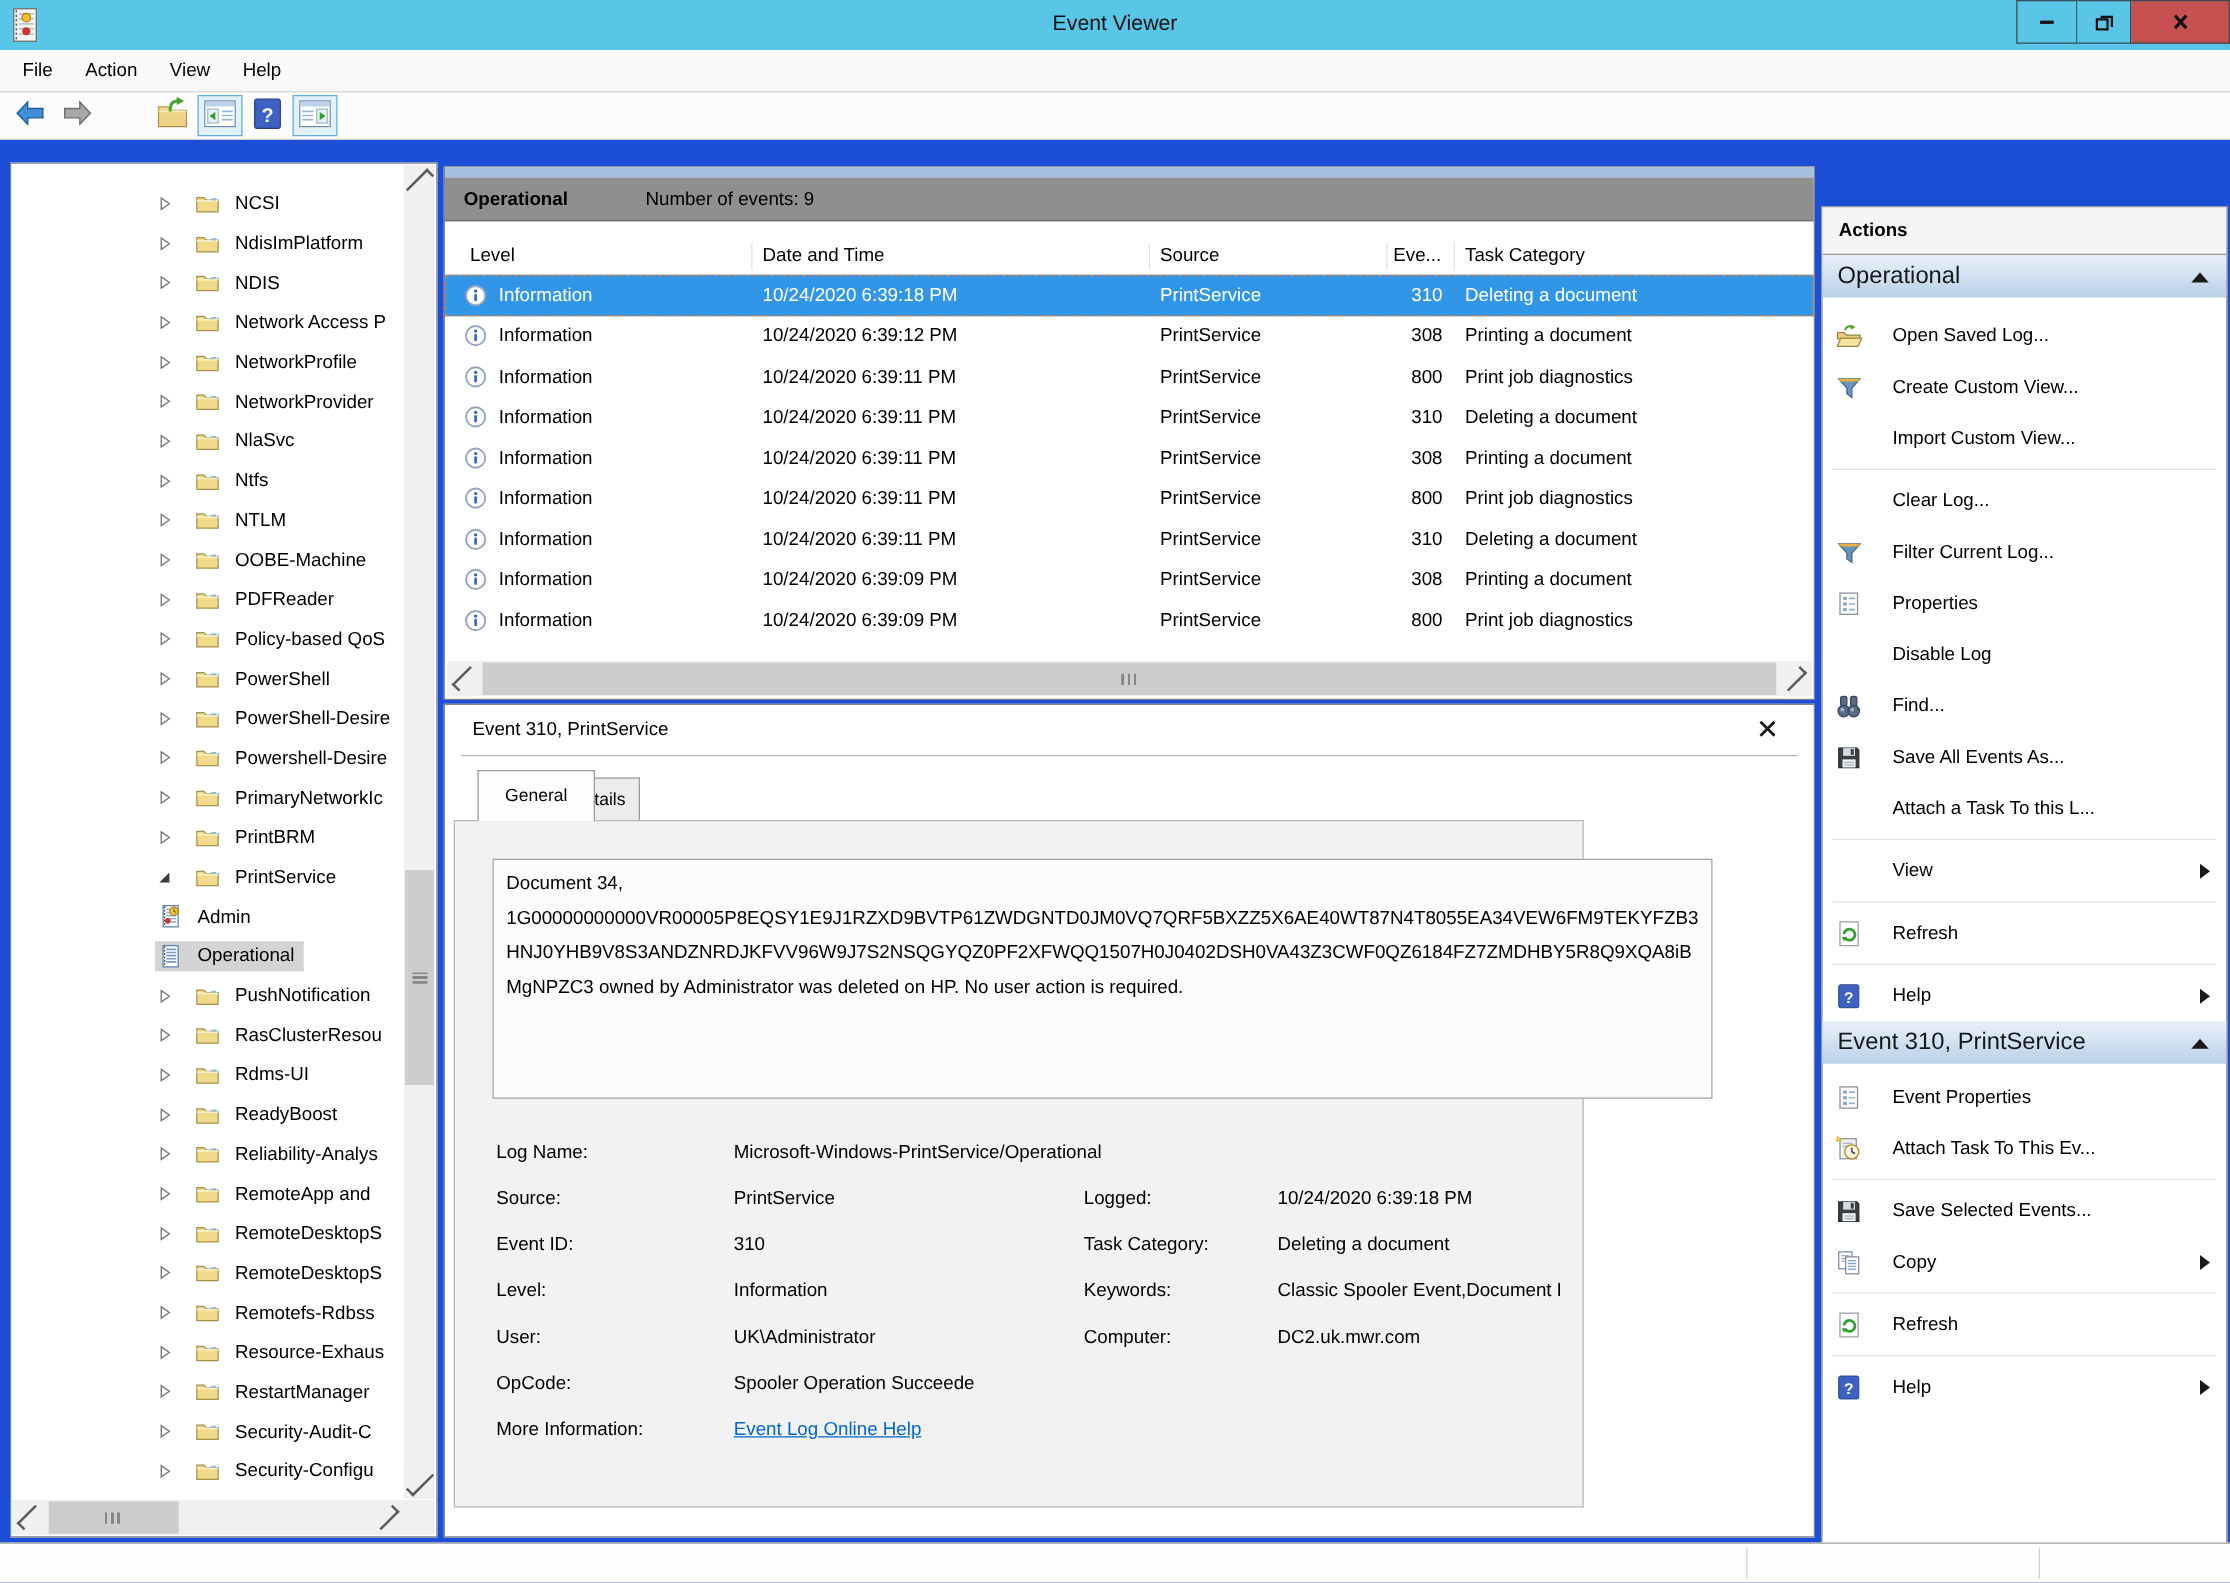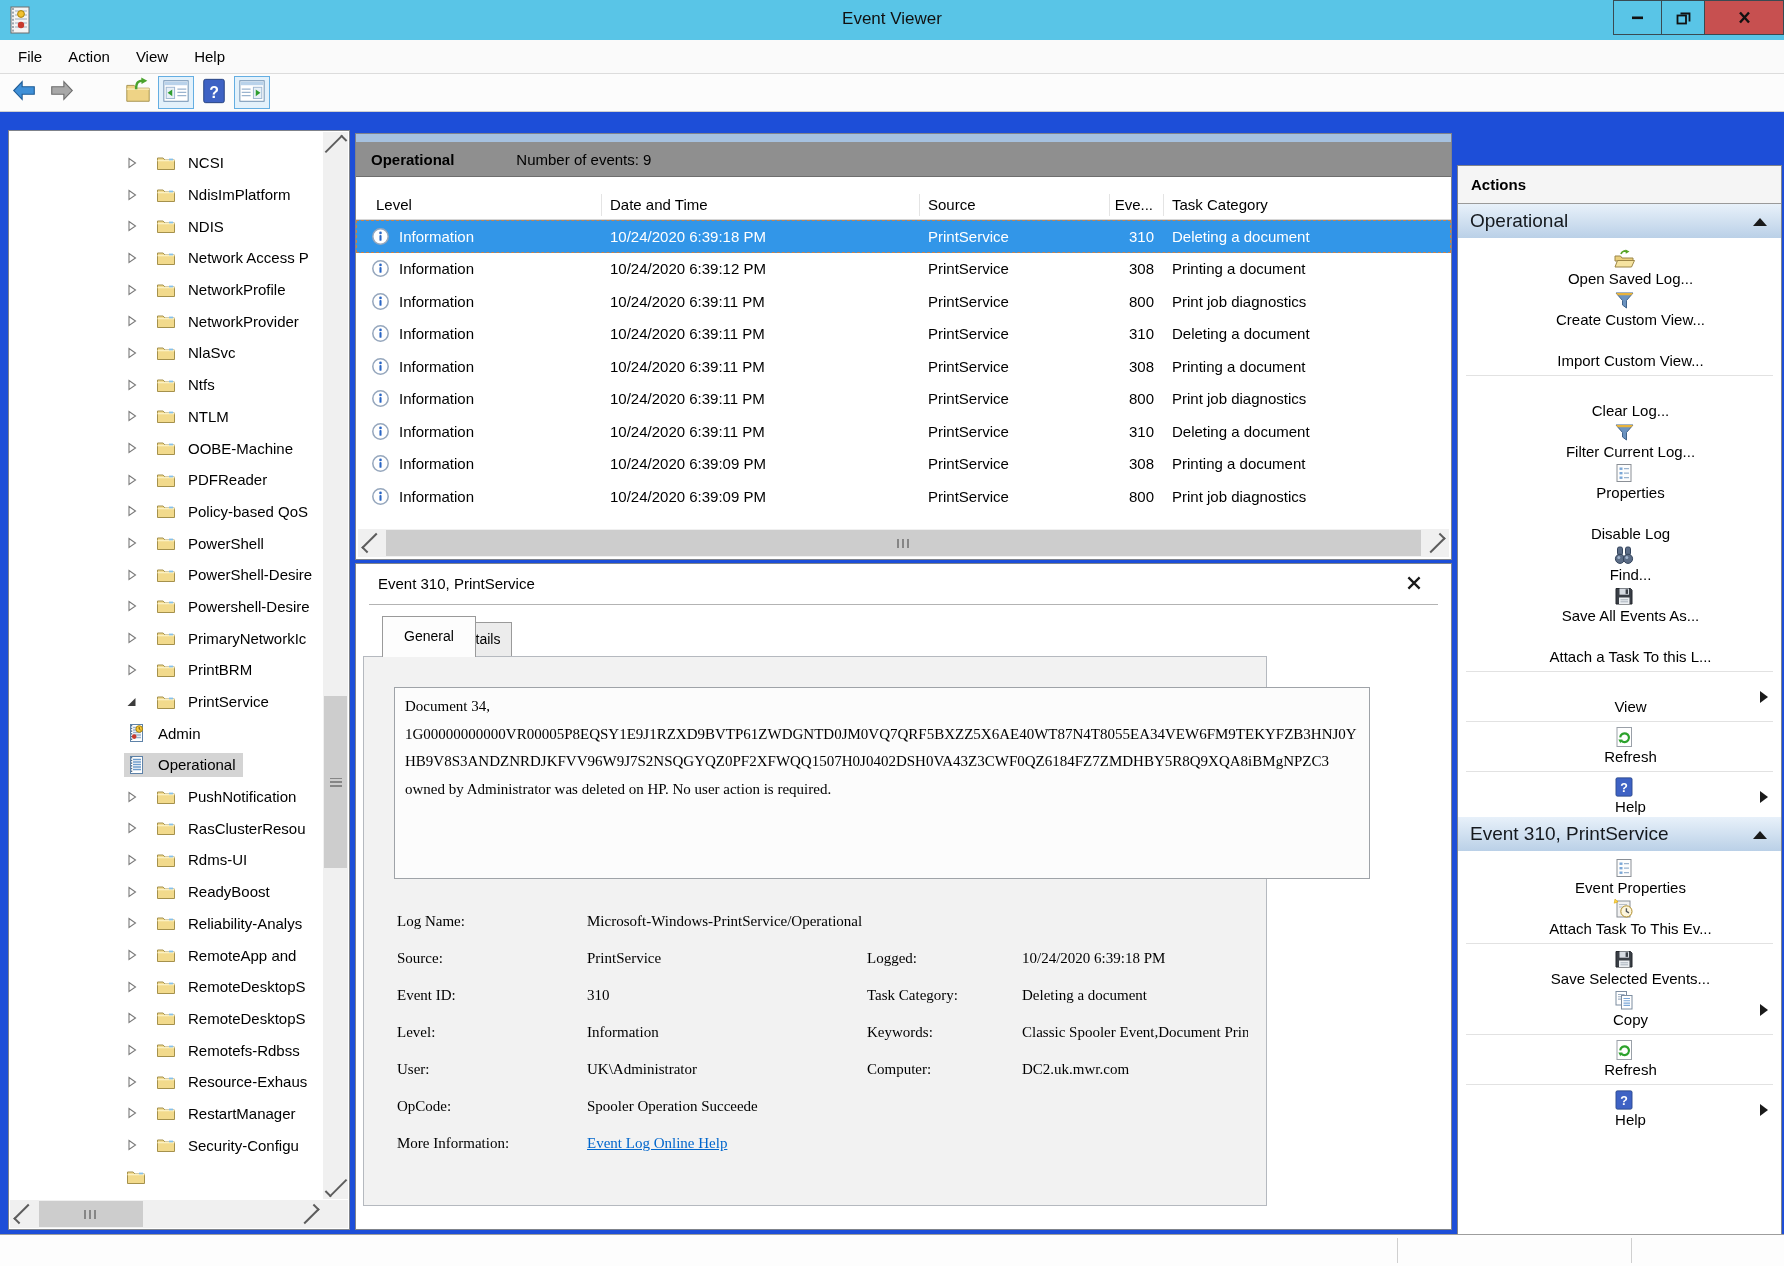--- a/index.html
+++ b/index.html
@@ -92,21 +92,21 @@
   #events-hscroll .left  { left:0; top:0; bottom:0; width:24px; }
   #events-hscroll .right { right:0; top:0; bottom:0; width:24px; }
   #events-hscroll .thumb { top:1px; bottom:1px; left:28px; right:28px; }
   .pv-header { height:38px; line-height:40px; padding-left:22px; }
   .pv-rule { position:absolute; left:13px; right:13px; top:40px; border-top:1px solid #b3b3b3; }
   .pv-close { position:absolute; right:28px; top:10px; width:18px; height:18px; }
   .tab { position:absolute; text-align:center; font-size:14px; border:1px solid #9a9a9a; border-bottom:none; }
   .tab.general { left:26px; top:52px; width:94px; height:41px; line-height:38px; background:#fdfdfd; z-index:2; }
   .tab.details { left:90px; top:58px; width:66px; height:35px; line-height:32px; background:#ececec; z-index:0; }
   .tab-page { position:absolute; left:7px; top:92px; width:904px; height:550px;
-    background:#f2f2f2; border:1px solid #b5b9bf; z-index:1;font-family:Liberation Serif, serif; }
+    background:#f2f2f2; border:1px solid #b5b9bf; z-index:1; }
   .desc-box { position:absolute; left:30px; top:30px; width:976px; height:192px;
     border:1px solid #9fa3a8; background:#fcfcfc; padding:5px 10px; line-height:27.5px;
     overflow:hidden; overflow-wrap:anywhere; }
   .fields { position:absolute; left:33px; top:246px; right:18px; }
   .f-row { height:37px; display:flex; align-items:center; }
   .fl1 { width:190px; flex:0 0 auto; }
   .fv1 { width:280px; flex:0 0 auto; white-space:nowrap; }
   .fl2 { width:155px; flex:0 0 auto; }
   .fv2 { flex:1; white-space:nowrap; overflow:hidden; }
   .f-row.link .fv1 { color:#0066cc; text-decoration:underline; }
@@ -114,21 +114,21 @@
   
   #actions-panel { left:1457px; top:140px; width:325px; height:1090px;margin-top:25px; }
   .actions-title { height:38px; line-height:38px; padding-left:13px; font-weight:bold;
     background:#f5f5f5; border-bottom:1px solid #9a9a9a; }
   .sec-header { height:34px; display:flex; align-items:center; padding:0 12px;
     background:linear-gradient(#e8f1fa,#bad0e7); font-size:19px; color:#15191e; position:relative; }
   .sec-collapse { position:absolute; right:14px; top:14px; width:0; height:0;
     border-left:7px solid transparent; border-right:7px solid transparent; border-bottom:8px solid #1a1a1a; }
   .act-list { padding-top:10px; }
   .act-list.second { padding-top:6px; }
-  .act-item { height:41px; display:flex; align-items:center; position:relative;flex-direction:column; }
+  .act-item { height:41px; display:flex; align-items:center; position:relative; }
   .act-item.separator { height:9px; }
   .act-item.separator::after { content:""; position:absolute; left:8px; right:8px; top:4px; border-top:1px solid #e2e2e2; }
   .a-icon { width:24px; height:22px; margin-left:10px; flex:0 0 auto; }
   .a-icon svg { width:22px; height:22px; }
   .a-label { margin-left:22px; white-space:nowrap; }
   .a-sub { display:none; }
   .act-item.submenu .a-sub { display:block; position:absolute; right:13px; top:15px; width:0; height:0;
     border-top:6px solid transparent; border-bottom:6px solid transparent; border-left:8px solid #1a1a1a; }
 
   
@@ -637,20 +637,33 @@
         <div class="tree-row lvl0">
           <span class="expander"><svg viewBox="0 0 16 16">
               <polygon points="5,3.5 11.5,8 5,12.5" fill="#fff" stroke="#7a7a7a" stroke-width="1.1"></polygon>
             </svg></span>
           <span class="row-inner">
             <span class="t-icon"><svg viewBox="0 0 20 20">
                 <path d="M1.5,5 h5.6 l1.8,2 H18.5 V16.5 H1.5 Z" fill="#f2da8c" stroke="#a5914c"></path>
                 <path d="M1.5,7.6 H18.5" stroke="#fbf0c2" stroke-width="1.4"></path>
                 <rect x="13" y="5.6" width="4" height="1.7" fill="#86c0ea"></rect>
               </svg></span>
+            <span class="t-label">Security-Audit-C</span>
+          </span>
+        </div>
+        <div class="tree-row lvl0">
+          <span class="expander"><svg viewBox="0 0 16 16">
+              <polygon points="5,3.5 11.5,8 5,12.5" fill="#fff" stroke="#7a7a7a" stroke-width="1.1"></polygon>
+            </svg></span>
+          <span class="row-inner">
+            <span class="t-icon"><svg viewBox="0 0 20 20">
+                <path d="M1.5,5 h5.6 l1.8,2 H18.5 V16.5 H1.5 Z" fill="#f2da8c" stroke="#a5914c"></path>
+                <path d="M1.5,7.6 H18.5" stroke="#fbf0c2" stroke-width="1.4"></path>
+                <rect x="13" y="5.6" width="4" height="1.7" fill="#86c0ea"></rect>
+              </svg></span>
             <span class="t-label">Security-Configu</span>
           </span>
         </div>
         <div class="tree-row partial lvl0">
 
           <span class="row-inner">
             <span class="t-icon"><svg viewBox="0 0 20 20">
                 <path d="M1.5,5 h5.6 l1.8,2 H18.5 V16.5 H1.5 Z" fill="#f2da8c" stroke="#a5914c"></path>
                 <path d="M1.5,7.6 H18.5" stroke="#fbf0c2" stroke-width="1.4"></path>
                 <rect x="13" y="5.6" width="4" height="1.7" fill="#86c0ea"></rect>

